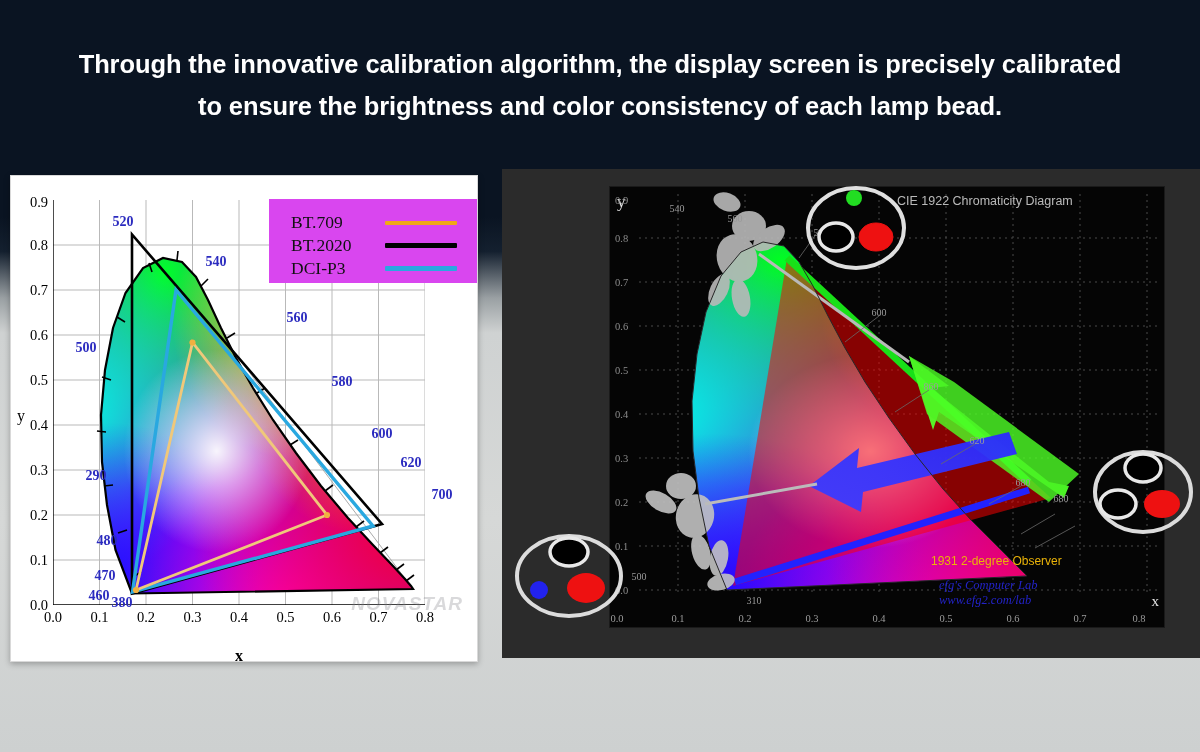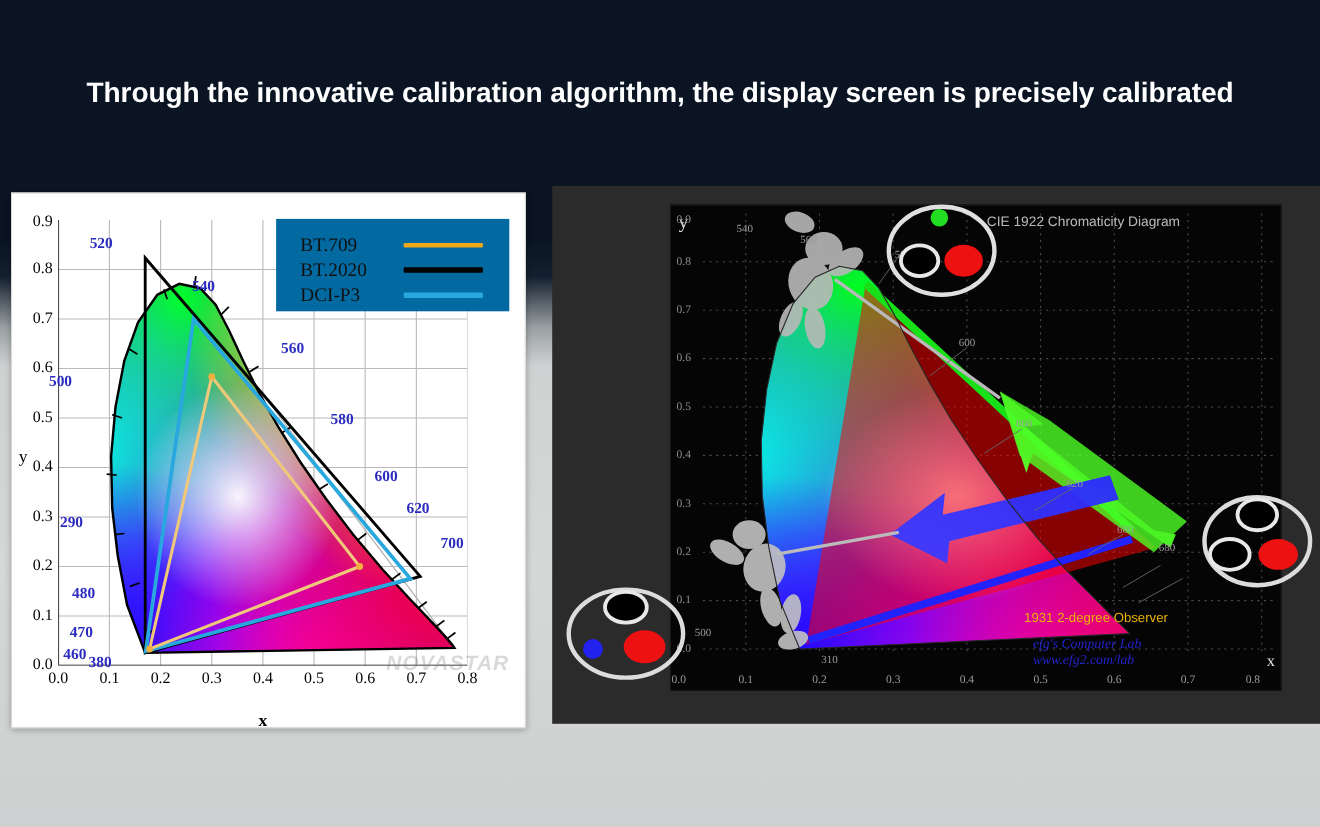--- a/index.html
+++ b/index.html
@@ -88,28 +88,29 @@
     font-weight: bold;
   }
   .wl-label {
     position: absolute;
     font-family: "Liberation Serif", serif;
     font-size: 14px;
     color: #2b2bbf;
     font-weight: bold;
     white-space: nowrap;
     transform: translate(-50%,-50%);
+    margin-left: 31px;
   }
 
   
   .legend {
     position: absolute;
-    left: 240px; top: 23px;
+    left: 258px; top: 23px;
     width: 212px; height: 84px;
-    background: #0369a1;
+    background: #d946ef;
     display: flex; flex-direction: column;
     justify-content: center;
     padding: 12px 0 3px 22px;
   }
   .legend-row {
     display: flex; align-items: center;
     height: 26px;
   }
   .legend-label {
     font-family: "Liberation Serif", serif;
@@ -202,20 +203,21 @@
 
   
   .led-badge { position: absolute; }
   .led-badge svg { display: block; }
 </style>
 </head>
 <body>
 
 <div class="header">
   <div class="header-line">Through the innovative calibration algorithm, the display screen is precisely calibrated</div>
+  <div class="header-line">to ensure the brightness and color consistency of each lamp bead.</div>
 </div>
 
 <div class="backdrop"></div>
 
 <div class="left-panel">
 
   <div class="plot-left">
 
     <svg class="lp-svg" width="372" height="405" viewBox="0 0 372 405">
       <defs>

